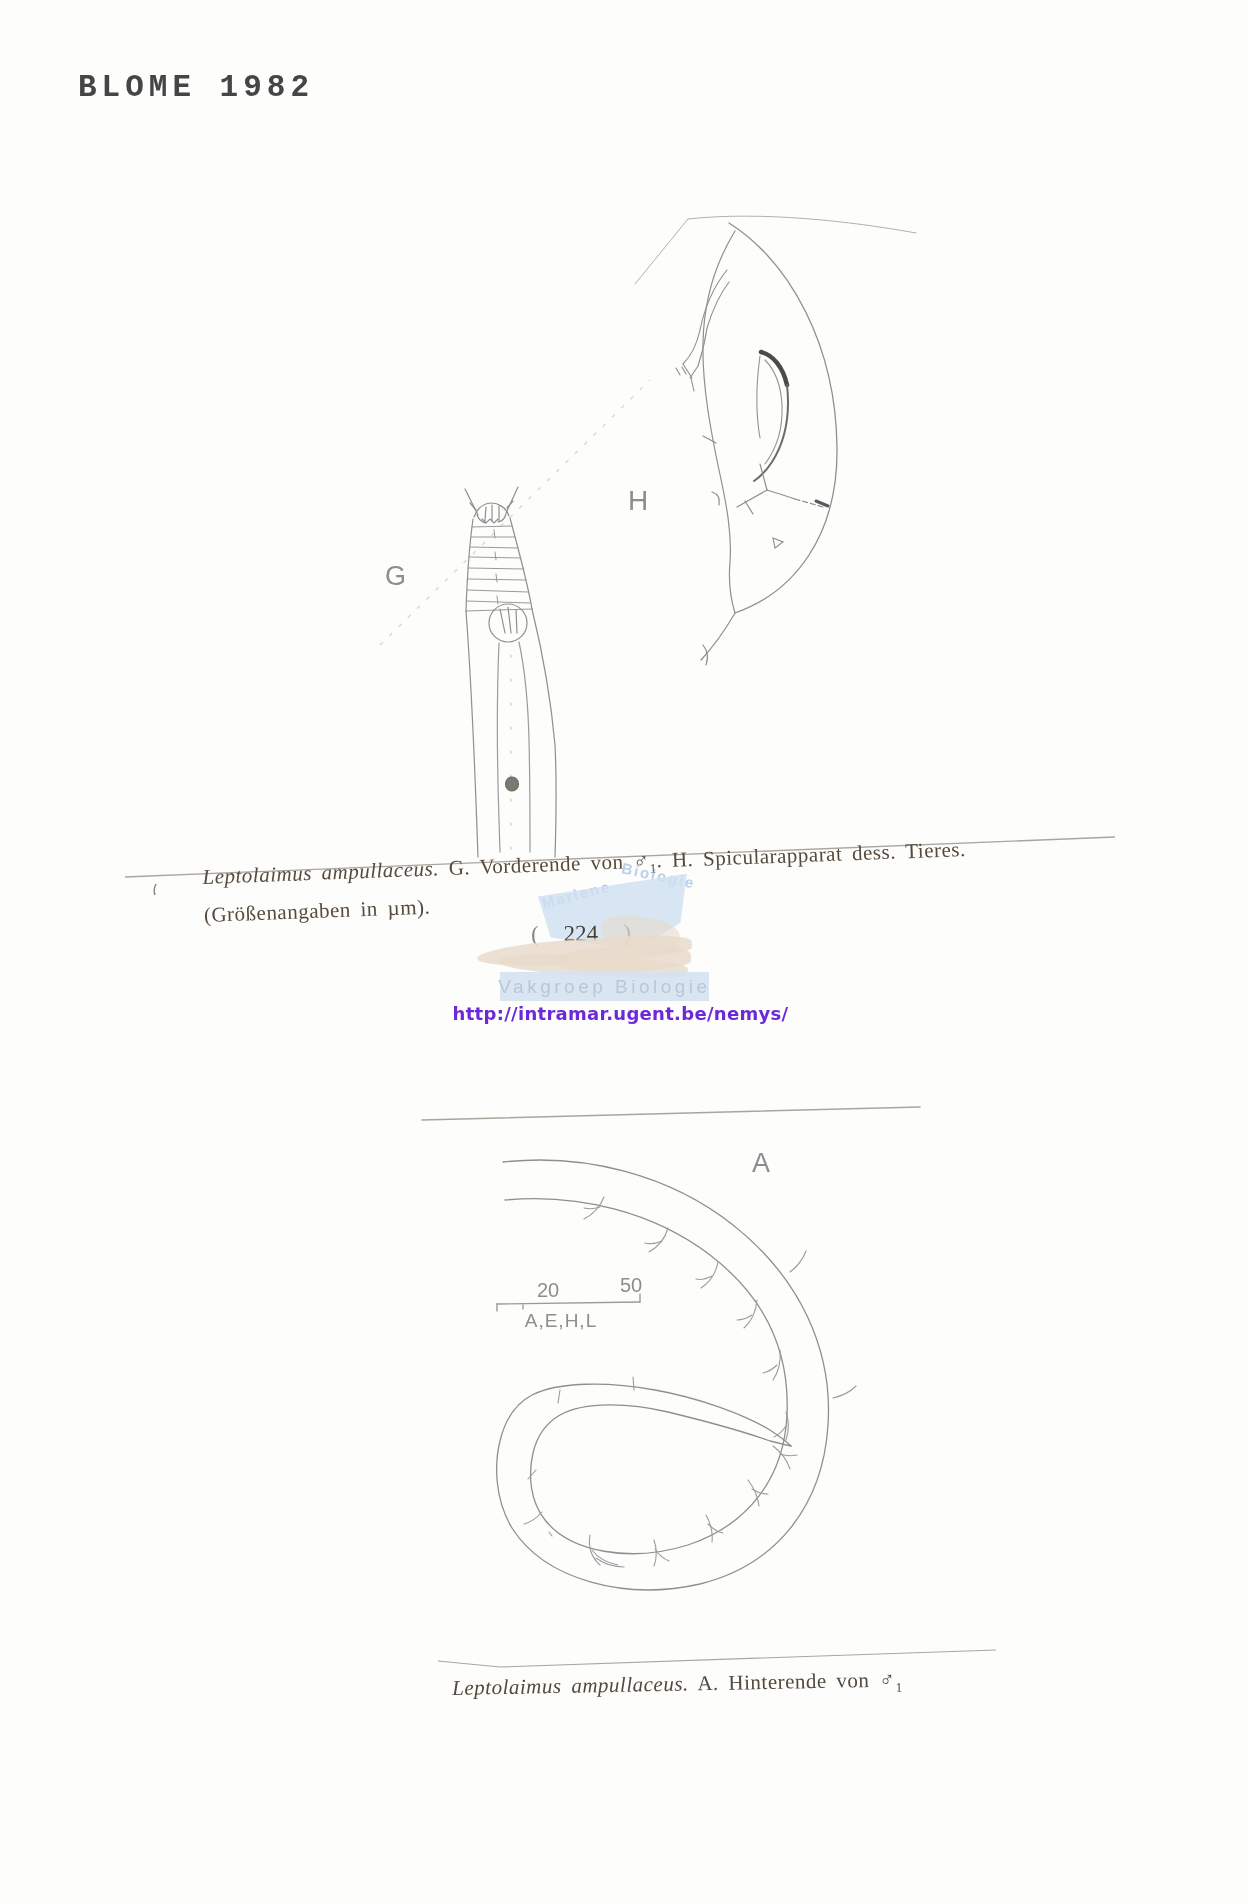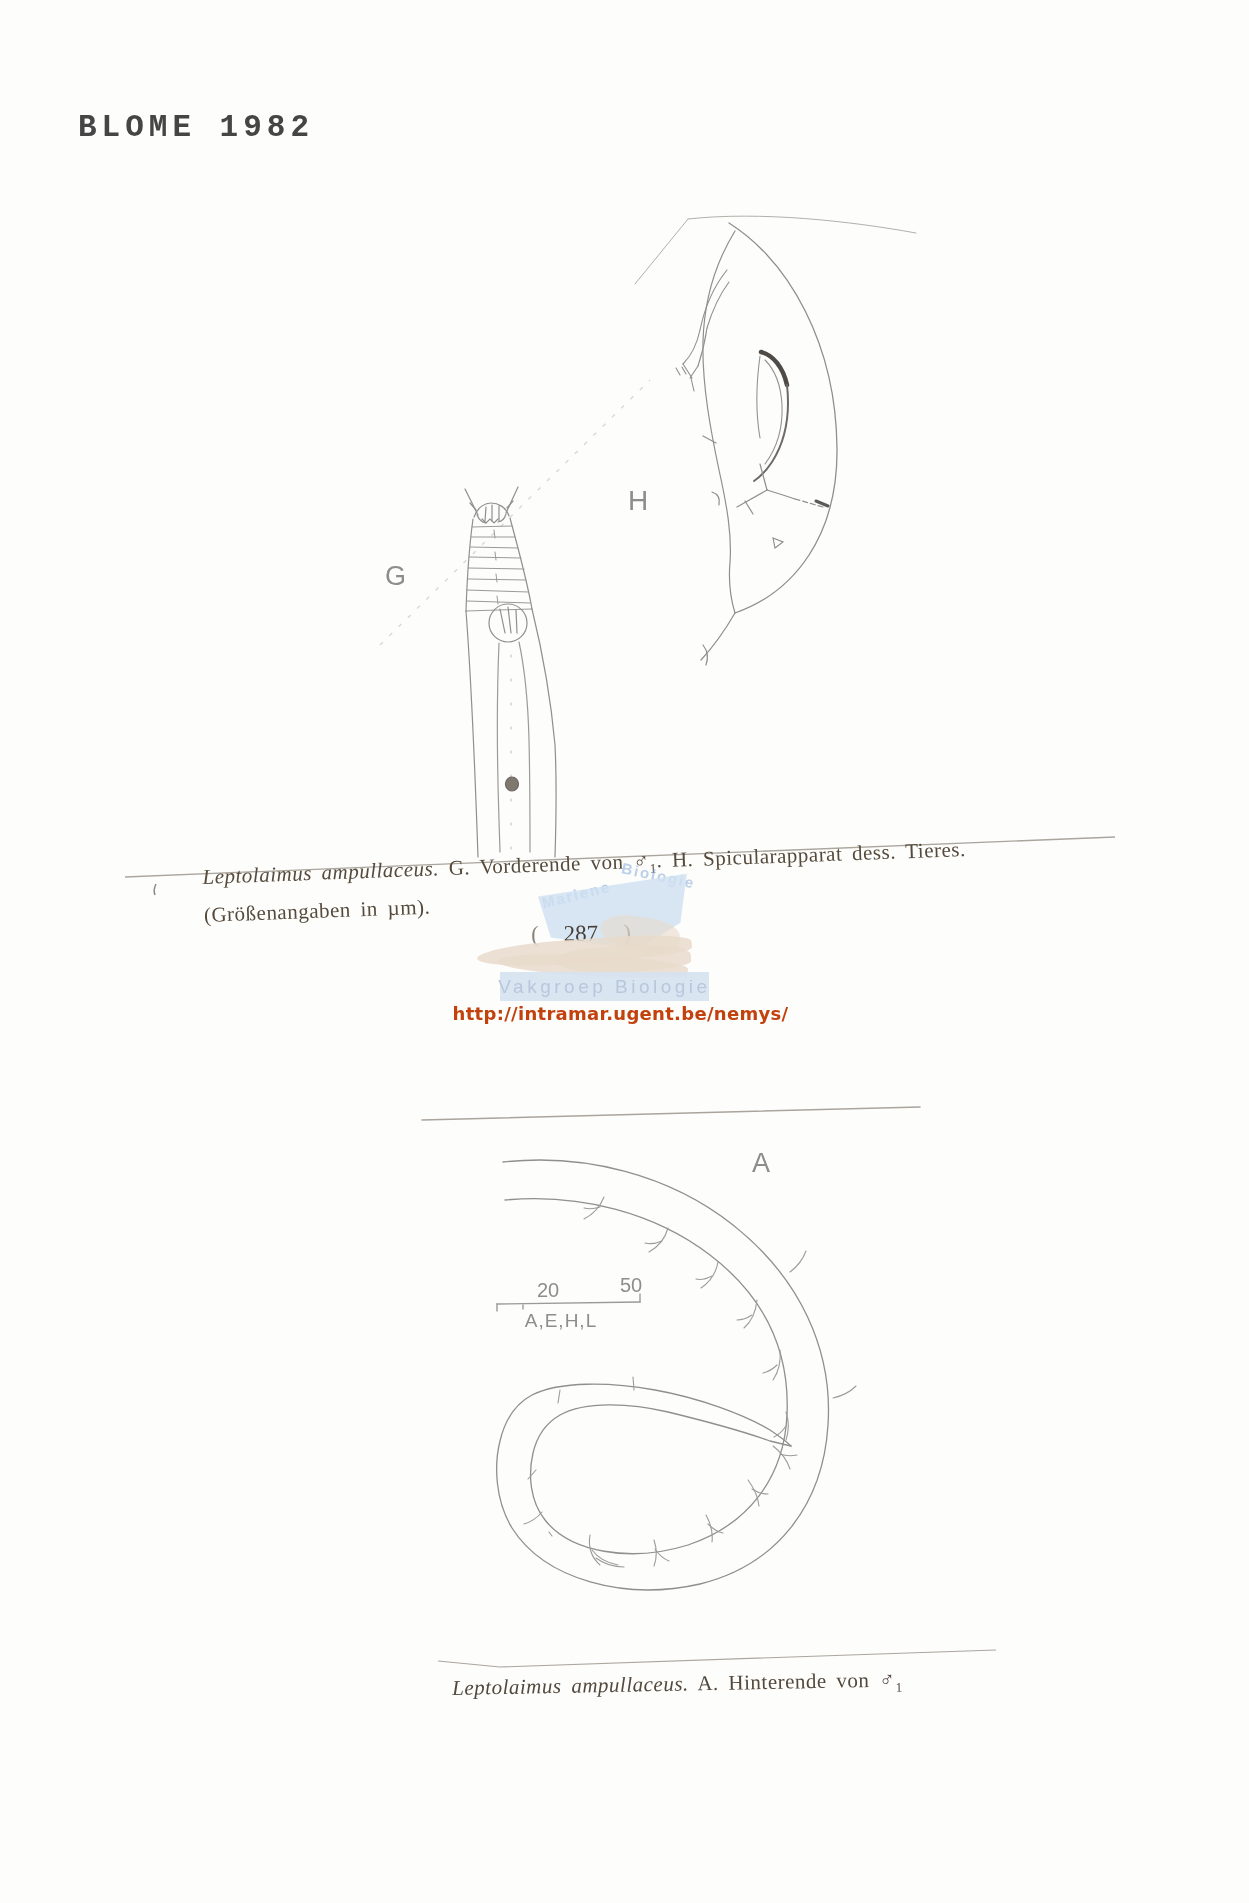--- a/index.html
+++ b/index.html
@@ -8,21 +8,21 @@
     position:relative;width:1249px;height:1903px;margin:0 auto;
     background:#fdfdfc;overflow:hidden;
     font-family:"Liberation Serif",serif;color:#4f473b;
   }
   svg{position:absolute;left:0;top:0;}
   .abs{position:absolute;}
   
   .header-stamp{
     left:78px;top:70px;
     font-family:"Liberation Mono",monospace;
-    font-size:31px;font-weight:600;letter-spacing:5px;color:#454545;margin-top:40px;
+    font-size:31px;font-weight:600;letter-spacing:5px;color:#454545;
   }
   
   .caption{
     font-family:"Liberation Serif",serif;color:#554a3b;
     letter-spacing:.5px;word-spacing:4px;
   }
   .caption-top{
     left:202px;top:862px;width:920px;font-size:21px;line-height:31px;
     transform:rotate(-2.1deg);transform-origin:0 0;
   }
@@ -59,21 +59,21 @@
     left:500px;top:972px;width:209px;height:29px;background:#d7e3f2;opacity:.9;
     display:flex;align-items:center;justify-content:center;
   }
   .wm-bar-text{
     font-family:"Liberation Sans",sans-serif;font-size:19px;
     letter-spacing:3.5px;color:#b1c2d8;white-space:nowrap;
   }
   .wm-url{
     left:448px;top:1003px;width:345px;text-align:center;
     font-family:"DejaVu Sans",sans-serif;font-weight:bold;
-    font-size:18px;letter-spacing:.3px;color:#c2410c;white-space:nowrap;
+    font-size:18px;letter-spacing:.3px;color:#6d28d9;white-space:nowrap;
   }
   .fig-label{font-family:"Liberation Sans",sans-serif;fill:#8d8d8d;}
   .scale-text{font-family:"Liberation Sans",sans-serif;fill:#8d8d8d;}
 </style>
 </head>
 <body>
 
 <div id="page">
 
   <svg width="1249" height="1903" viewBox="0 0 1249 1903">
@@ -247,21 +247,21 @@
       <span class="species">Leptolaimus ampullaceus.</span><span> G. Vorderende von </span><span>♂</span><sub>1</sub><span>. H. Spicularapparat dess. Tieres.</span>
     </div>
     <div>(Größenangaben in µm).</div>
   </div>
 
   <div class="abs wm-arc wm-word1">Mariene</div>
   <div class="abs wm-arc wm-word2">Biologie</div>
   <div class="abs wm-sail"></div>
   <div class="abs page-num">
     <span class="paren">(</span>
-    <span>287</span>
+    <span>224</span>
     <span class="paren">)</span>
   </div>
   <div class="abs wave w4"></div>
   <div class="abs wave w1"></div>
   <div class="abs wave w2"></div>
   <div class="abs wave w3"></div>
   <div class="abs wm-bar">
     <span class="wm-bar-text">Vakgroep Biologie</span>
   </div>
   <div class="abs wm-url">http://intramar.ugent.be/nemys/</div>

